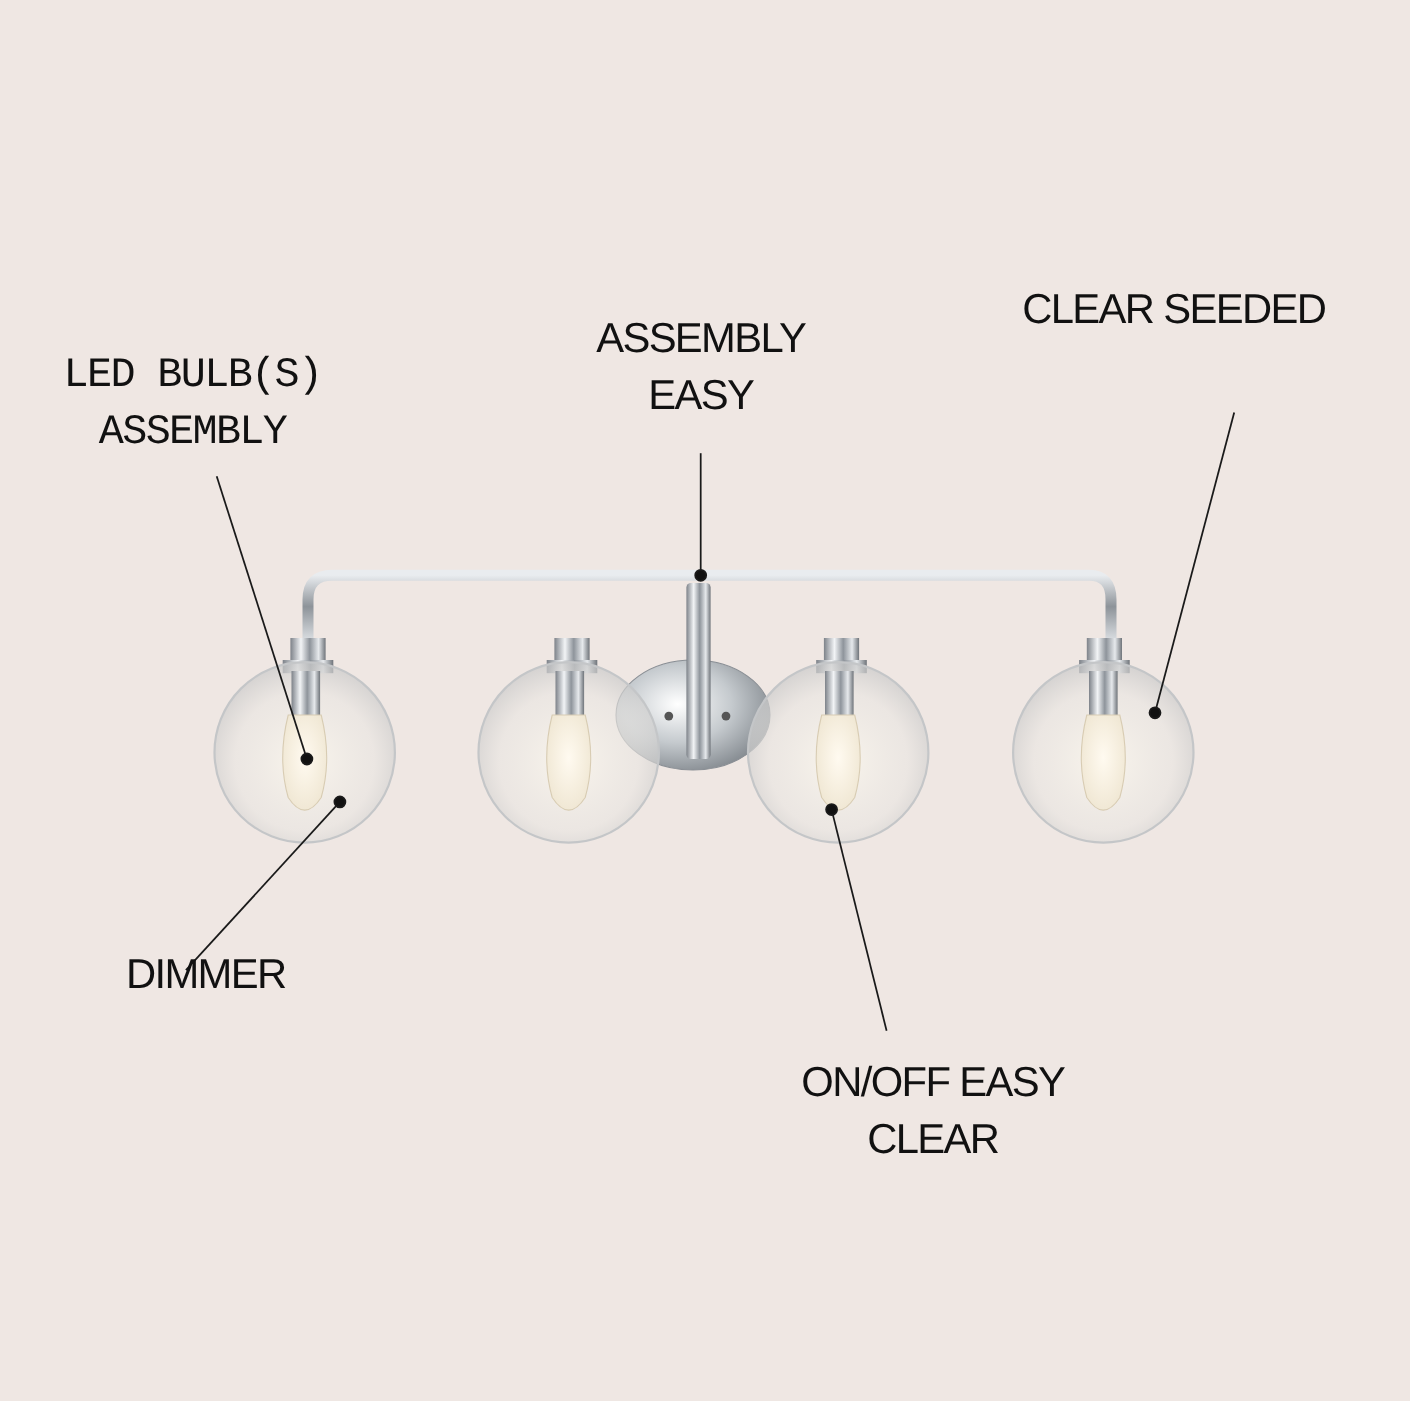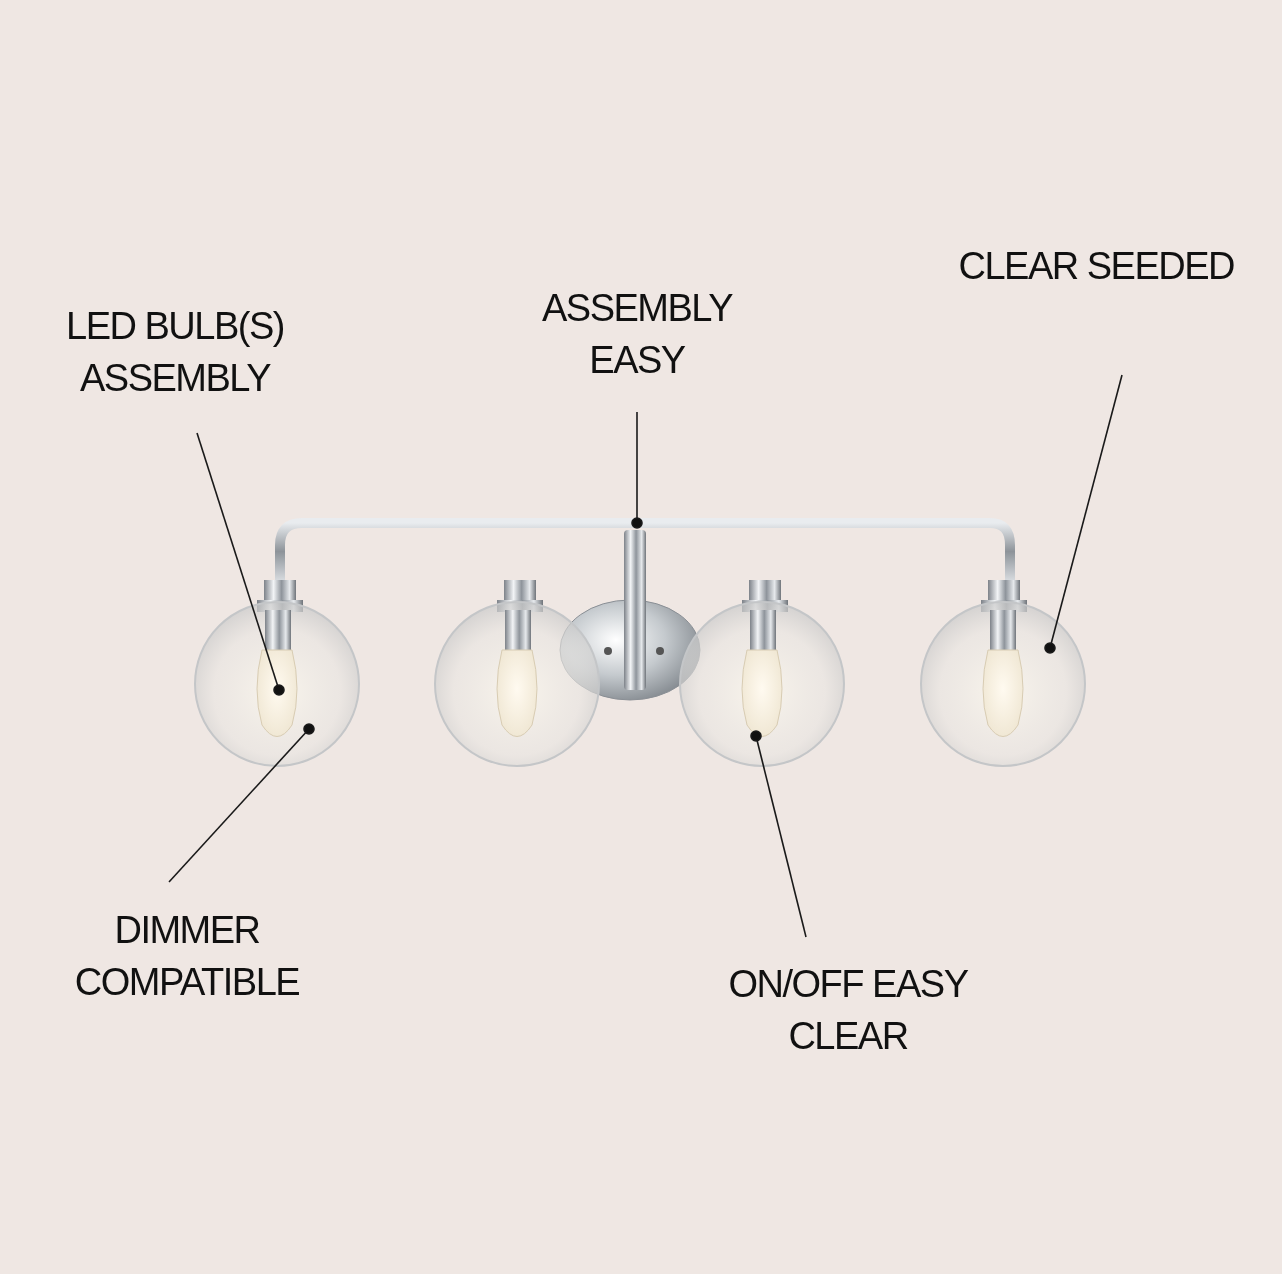--- a/index.html
+++ b/index.html
@@ -87,31 +87,30 @@
       <circle cx="637" cy="523" r="5"></circle>
     <line x1="1122" y1="375" x2="1050" y2="648"></line>
       <circle cx="1050" cy="648" r="5"></circle>
     <line x1="169" y1="882" x2="309" y2="729"></line>
       <circle cx="309" cy="729" r="5"></circle>
     <line x1="756" y1="736" x2="806" y2="937"></line>
       <circle cx="756" cy="736" r="5"></circle>
   </g>
 </svg>
 
-<div class="label" style="left:40px;top:300px;width:270px;">
+<div class="label" style="left:40px;top:316px;width:270px;font-family:Liberation Mono, monospace;">
   <span>LED BULB(S)</span>
   <span>ASSEMBLY</span>
 </div>
 <div class="label" style="left:500px;top:282px;width:274px;">
   <span>ASSEMBLY</span>
   <span>EASY</span>
 </div>
-<div class="label" style="left:900px;top:240px;width:334px;text-align:right;">
+<div class="label" style="left:900px;top:256px;width:334px;">
   <span>CLEAR SEEDED</span>
 </div>
-<div class="label" style="left:40px;top:904px;width:294px;">
+<div class="label" style="left:40px;top:860px;width:294px;">
   <span>DIMMER</span>
-  <span>COMPATIBLE</span>
 </div>
 <div class="label" style="left:690px;top:958px;width:316px;">
   <span>ON/OFF EASY</span>
   <span>CLEAR</span>
 </div>
 
 </body></html>

